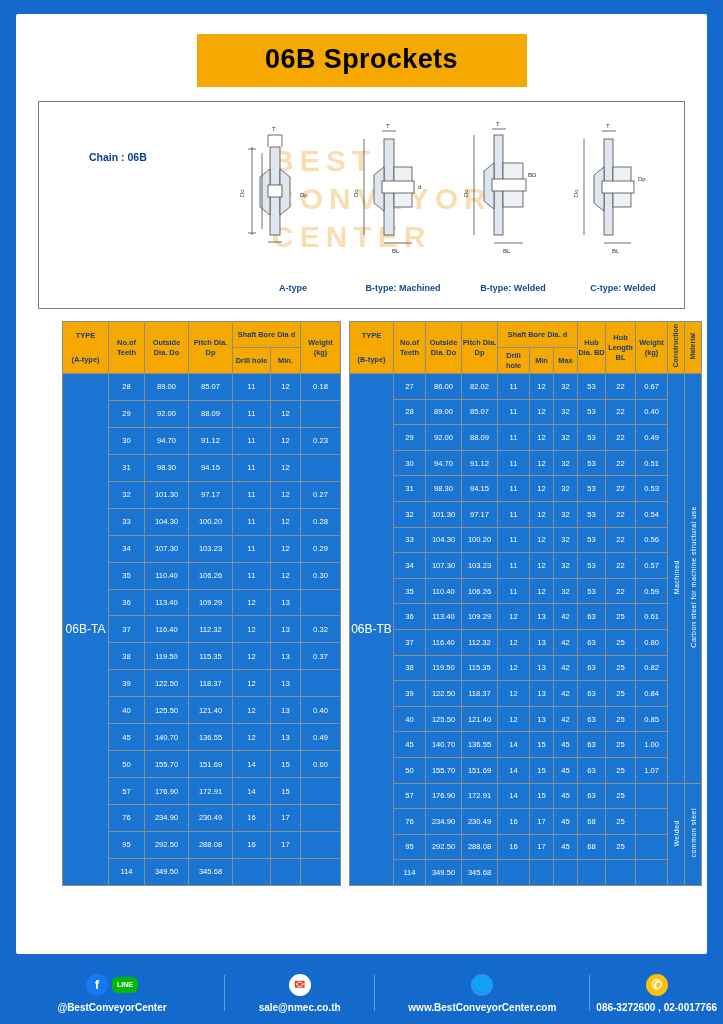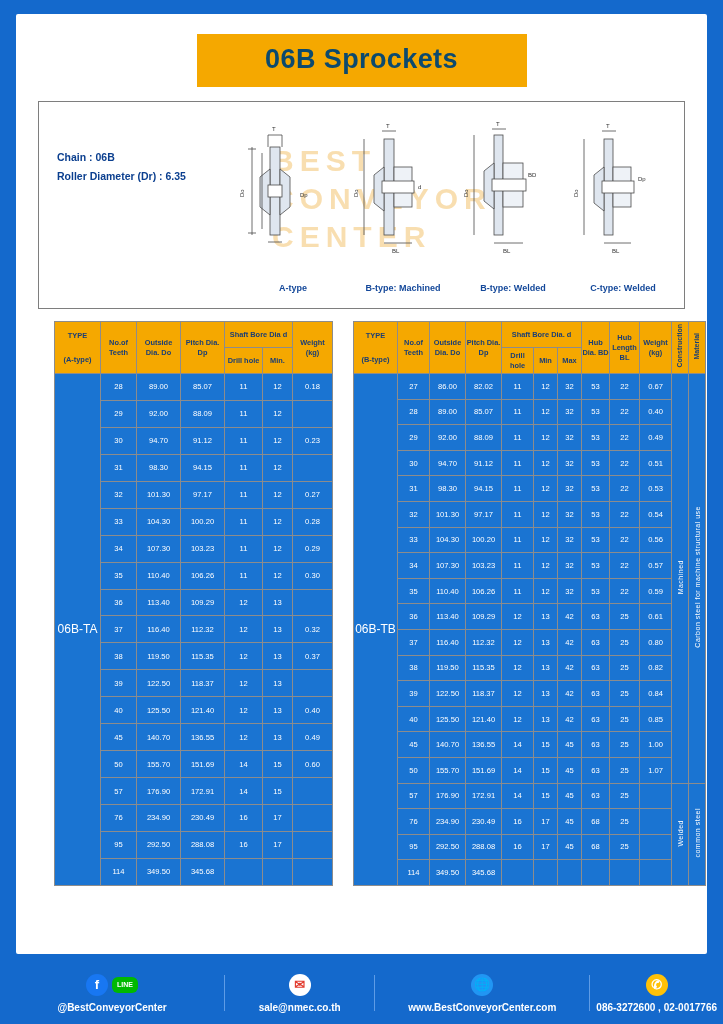--- a/index.html
+++ b/index.html
@@ -28,31 +28,32 @@
   .title-banner {
     width: 330px;
     margin: 6px auto 0 auto;
     background: #f5a800;
     text-align: center;
     padding: 10px 0 12px 0;
   }
   .title-banner .title {
     font-size: 27px;
     font-weight: bold;
-    color: #0c4a6e;
+    color: #000000;
     letter-spacing: 0.4px;
   }
   
   .spec-box {
     margin: 14px 8px 0 8px;
     border: 1px solid #7e7e7e;
     height: 208px;
     position: relative;
     background: #fff;
     display: flex;
+    padding-left: 32px;
   }
   .spec-left {
     width: 235px;
     padding: 46px 0 0 18px;
     font-size: 10.5px;
     color: #0b3f8f;
     font-weight: bold;
     line-height: 19px;
   }
   .spec-right {
@@ -87,22 +88,22 @@
     font-weight: bold;
     padding: 4px 6px 0 6px;
   }
   .dcap span { width: 110px; text-align: center; margin-top: 12px; }
   .dwg { width: 110px; height: 150px; position: relative; }
   .dwg svg { position:absolute; left:0; top:0; }
 
   
   .tables {
     display: flex;
-    gap: 20px;
-    margin: 12px 8px 0 4px;
+    gap: 8px;
+    margin: 12px 8px 0 12px;
     padding-left: 20px;
   }
   table {
     border-collapse: collapse;
     table-layout: fixed;
   }
   .tbl { border: 1px solid #7d7d7d; }
   .tbl th, .tbl td {
     border: 1px solid #8c8c8c;
     text-align: center;
@@ -180,21 +181,20 @@
 <div class="page">
   <div class="sheet">
 
     <div class="title-banner">
       <div class="title">06B Sprockets</div>
     </div>
 
     <div class="spec-box">
       <div class="spec-left">
         <div>Chain : 06B</div>
-        <div>Roller Diameter (Dr) : 6.35</div>
       </div>
       <div class="spec-right">
         <div class="watermark">BEST CONVEYOR CENTER</div>
         <div class="drawings">
 
           <div class="dwg">
             <svg width="110" height="150" viewBox="0 0 110 150">
               <g stroke="#4a4a4a" fill="none" stroke-width="0.8">
                 <line x1="30" y1="18" x2="44" y2="18"></line>
                 <line x1="30" y1="18" x2="30" y2="30"></line>

